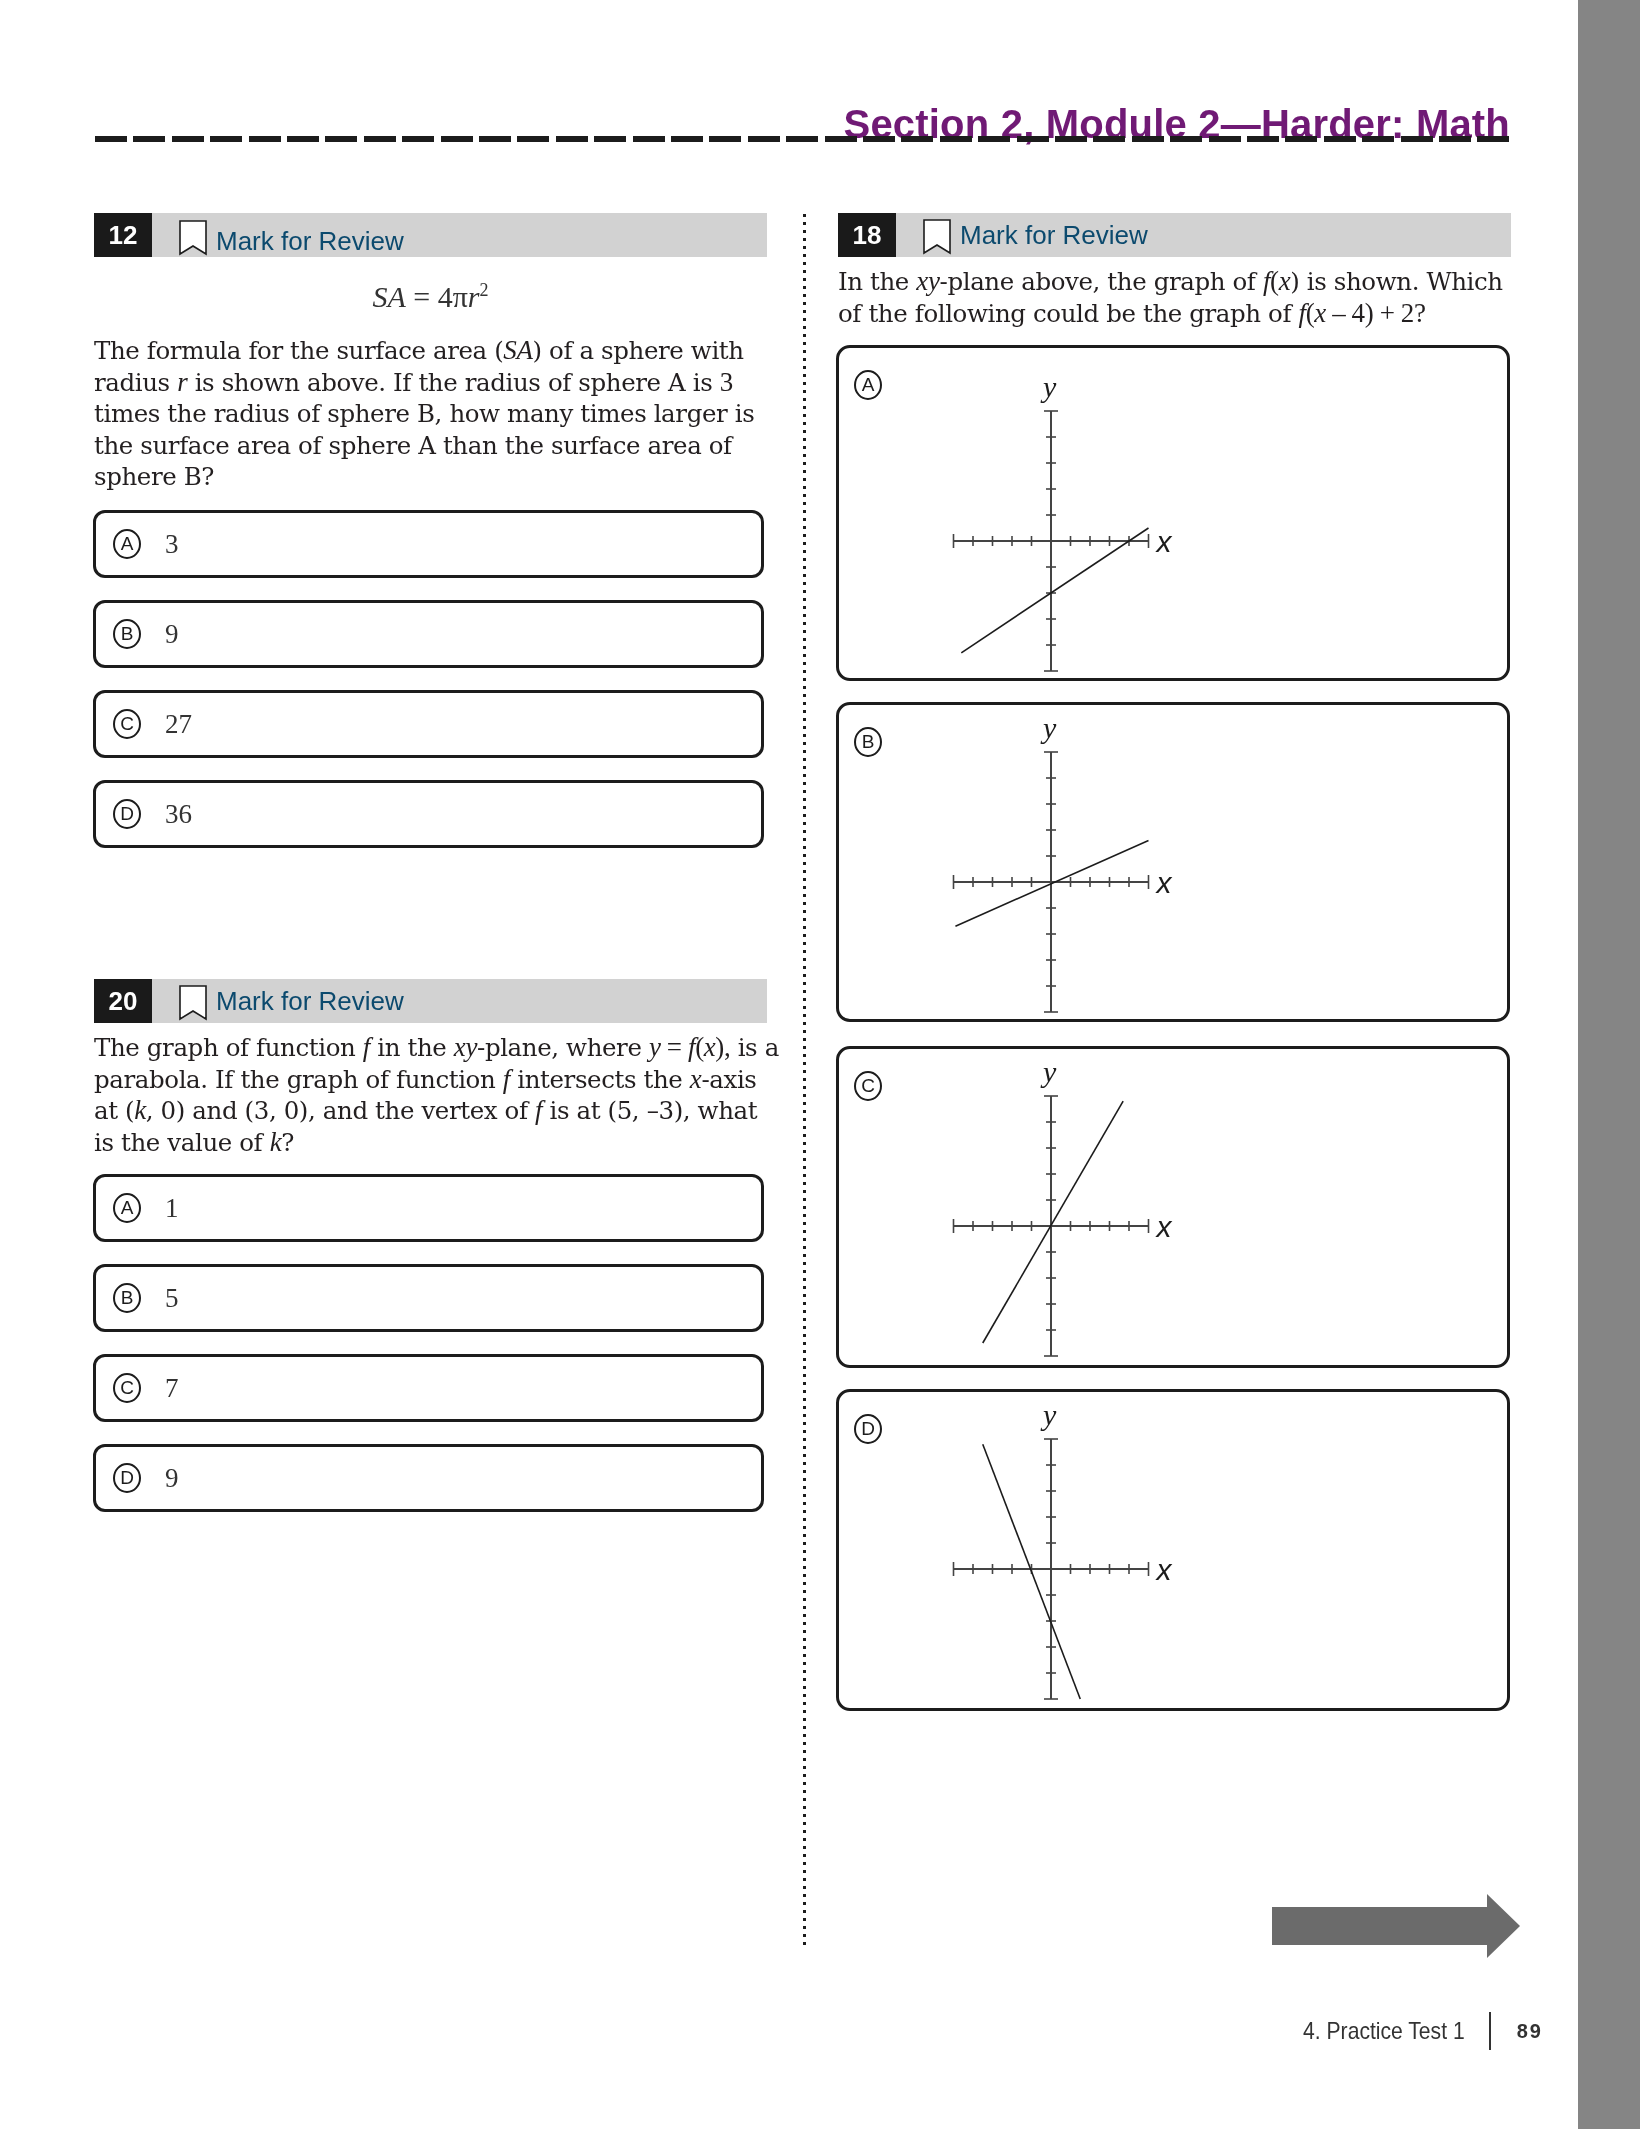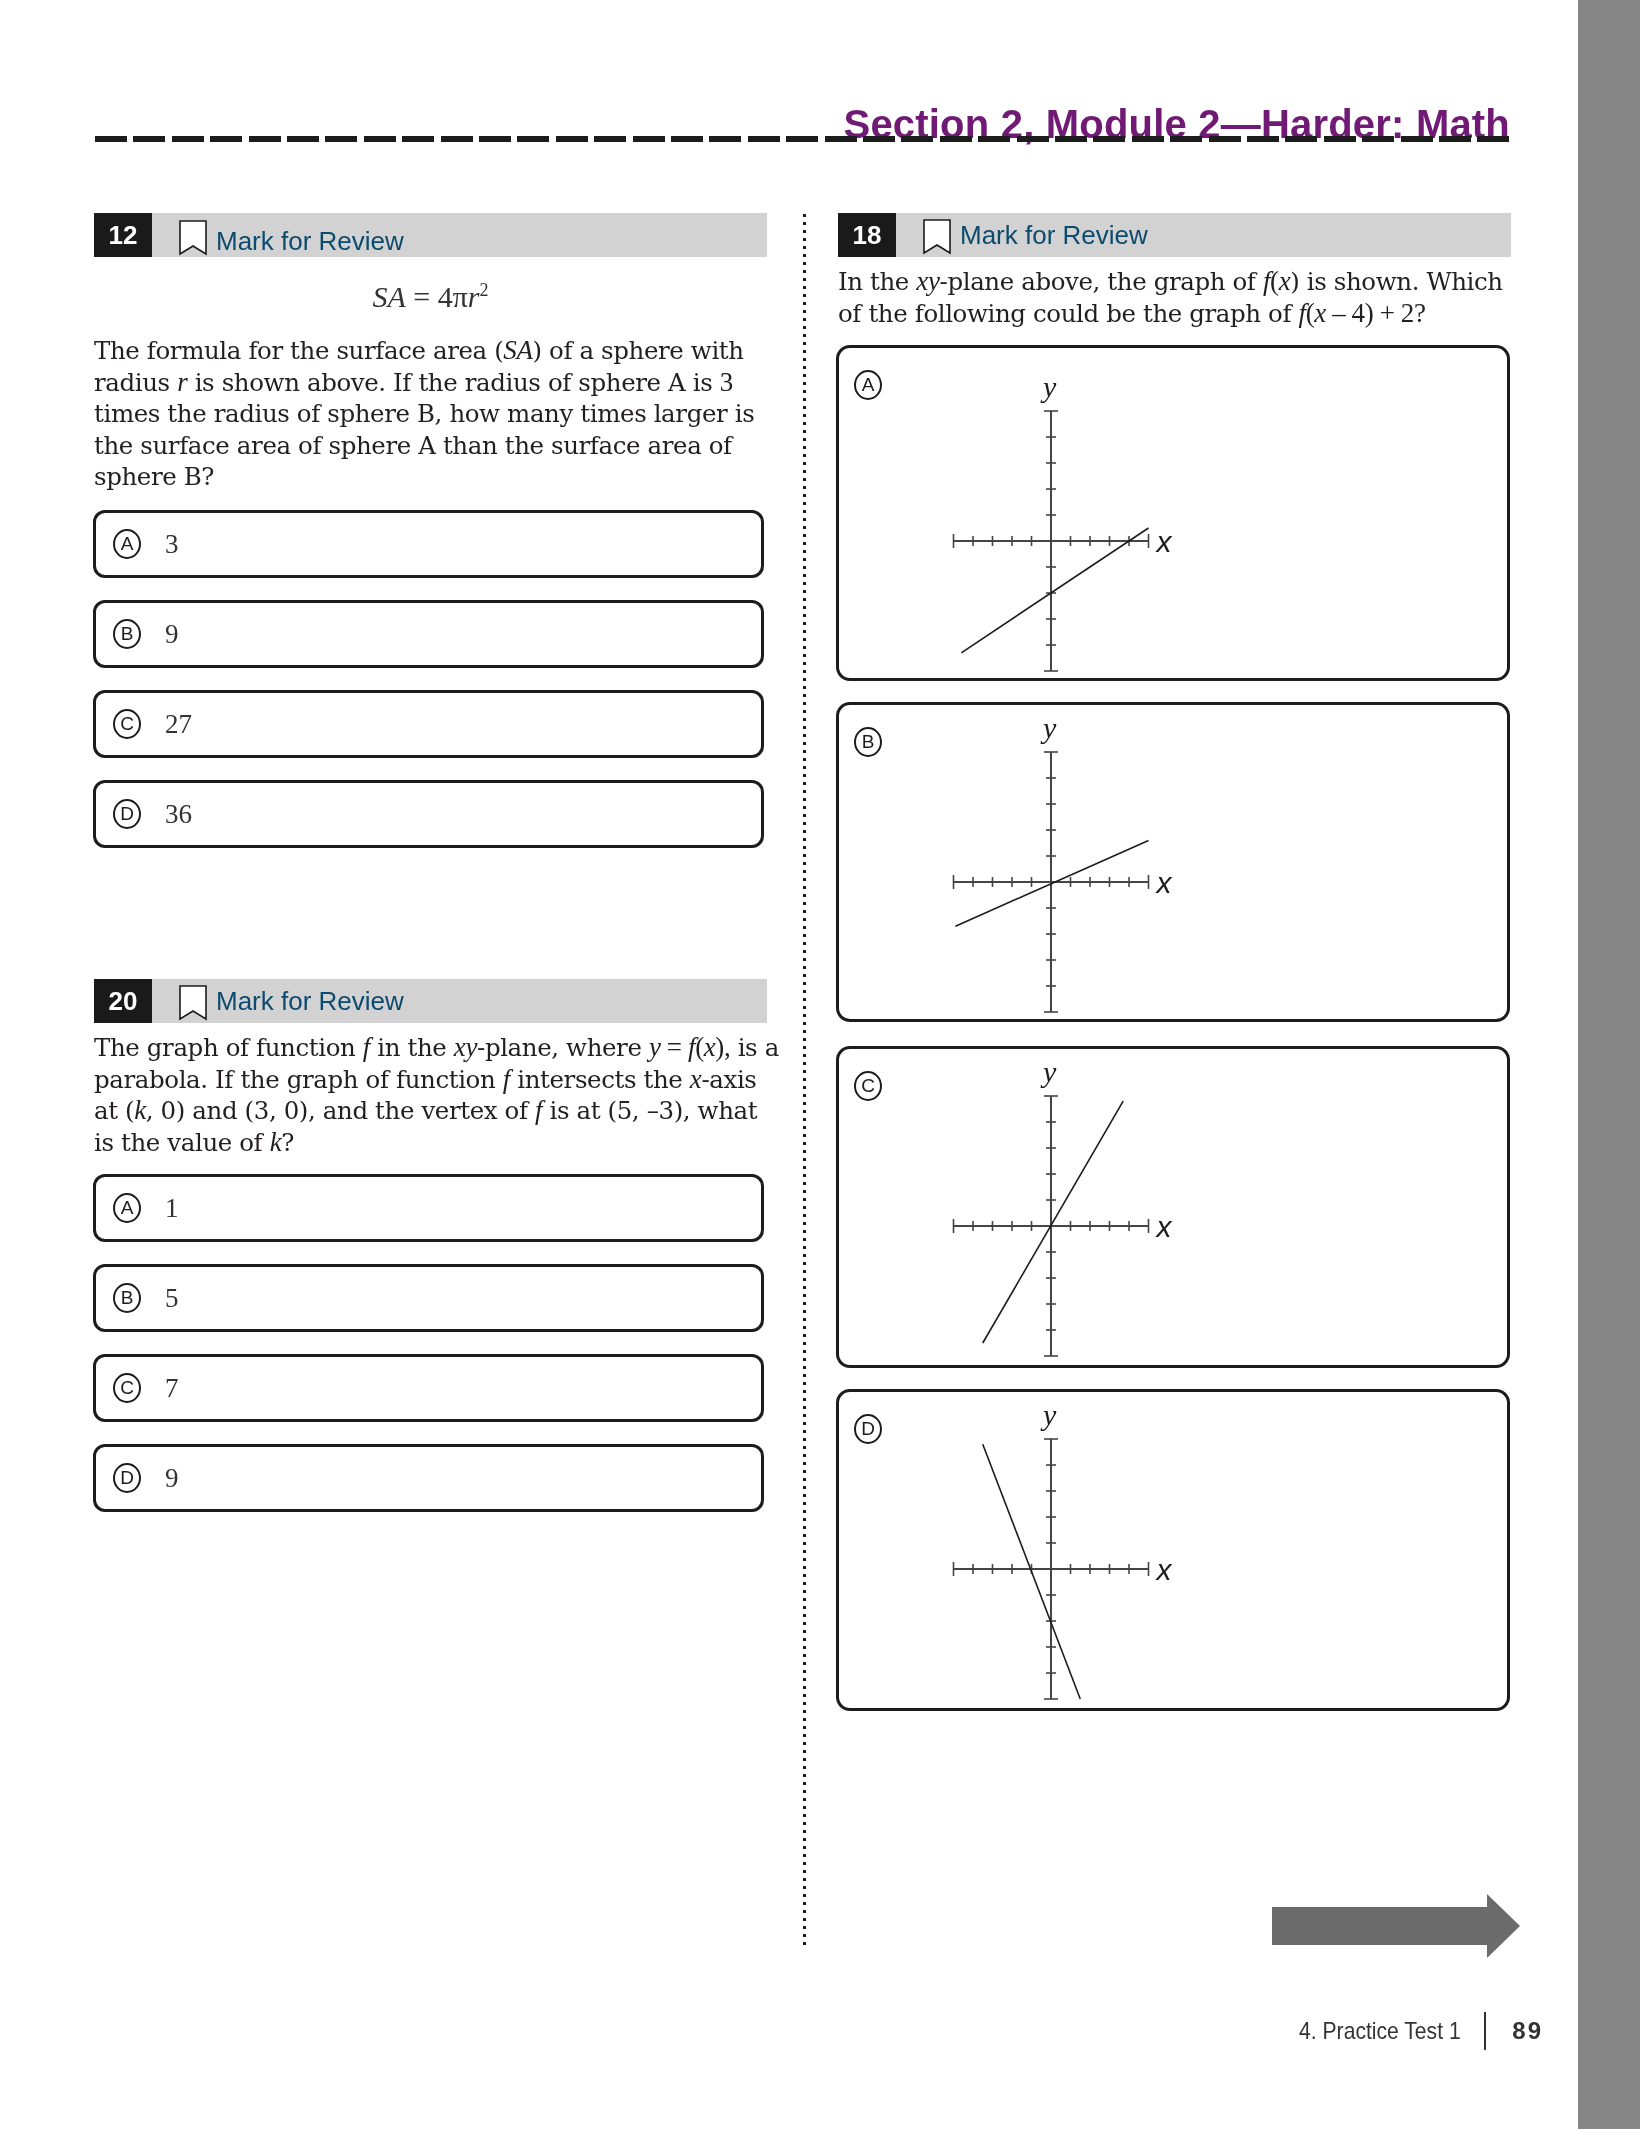--- a/index.html
+++ b/index.html
@@ -61,21 +61,21 @@
   .continue-btn { position: absolute; left: 1270px; top: 1894px; width: 250px; height: 64px; }
   .continue-btn svg { position: absolute; left: 0; top: 0; }
   .continue-label {
     position: absolute; left: 22px; top: 10px; font-family: "Liberation Sans", sans-serif; font-weight: bold;
     font-size: 24px; color: #fff; letter-spacing: 0.5px; margin-top: 44px;
   }
   .footer { position: absolute; right: 97px; top: 2012px; display: flex; align-items: center;
     font-family: "Liberation Sans", sans-serif; color: #333; gap: 12px; }
   .footer-chapter { font-size: 24px; transform: scaleX(0.88); transform-origin: right center; }
   .footer-sep { width: 2px; height: 38px; background: #333; margin: 0 14px 0 12px; }
-  .footer-page { font-size: 24px; font-weight: bold; letter-spacing: 2px; }
+  .footer-page { font-size: 20px; font-weight: bold; letter-spacing: 2px; }
 </style>
 </head>
 <body>
 
 <div class="side-strip"></div>
 
 <div class="section-title">Section 2, Module 2—Harder: Math</div>
 <div class="dash-rule"></div>
 <div class="col-divider"></div>
 

